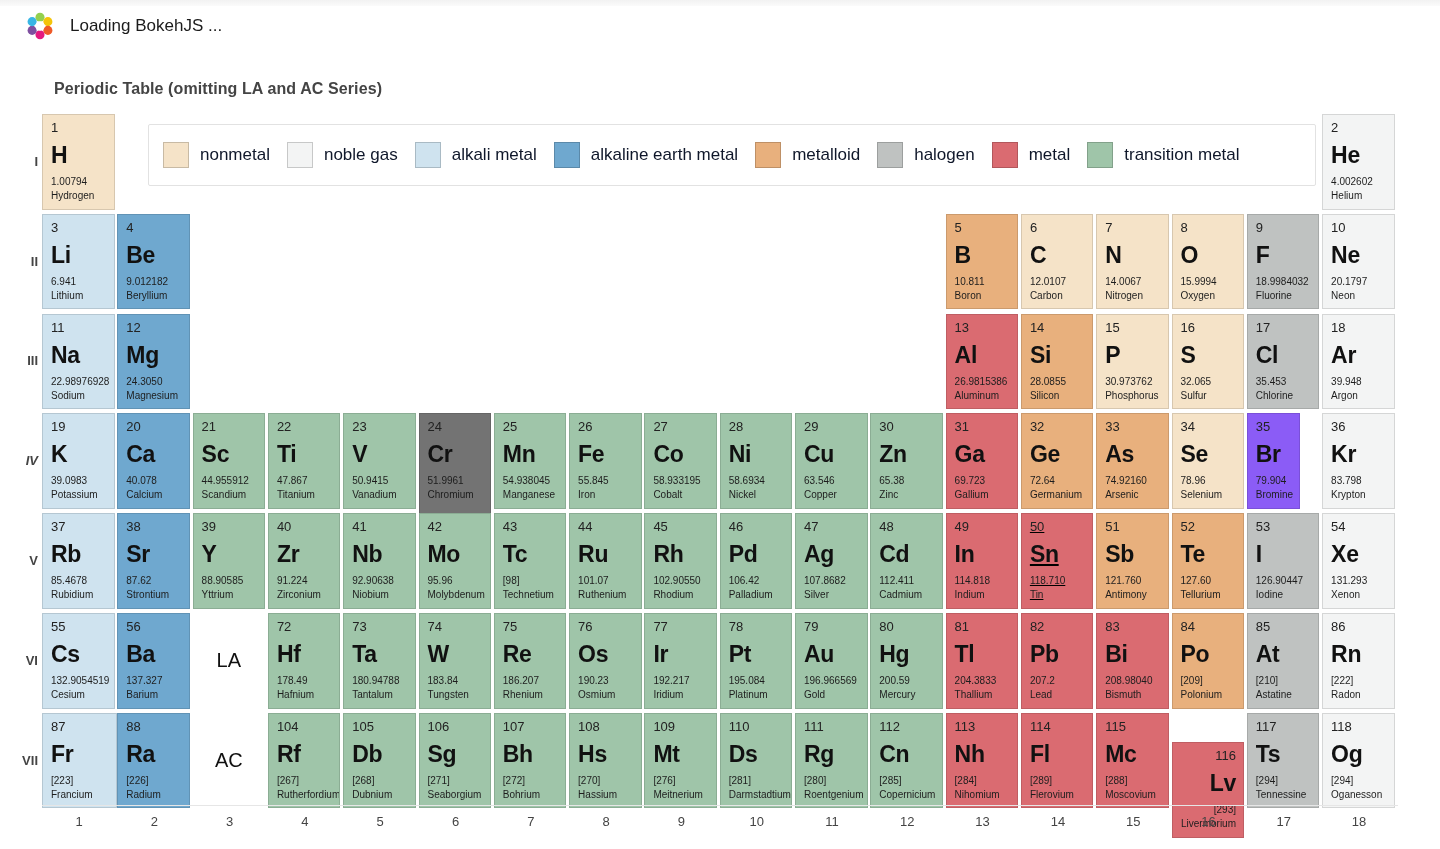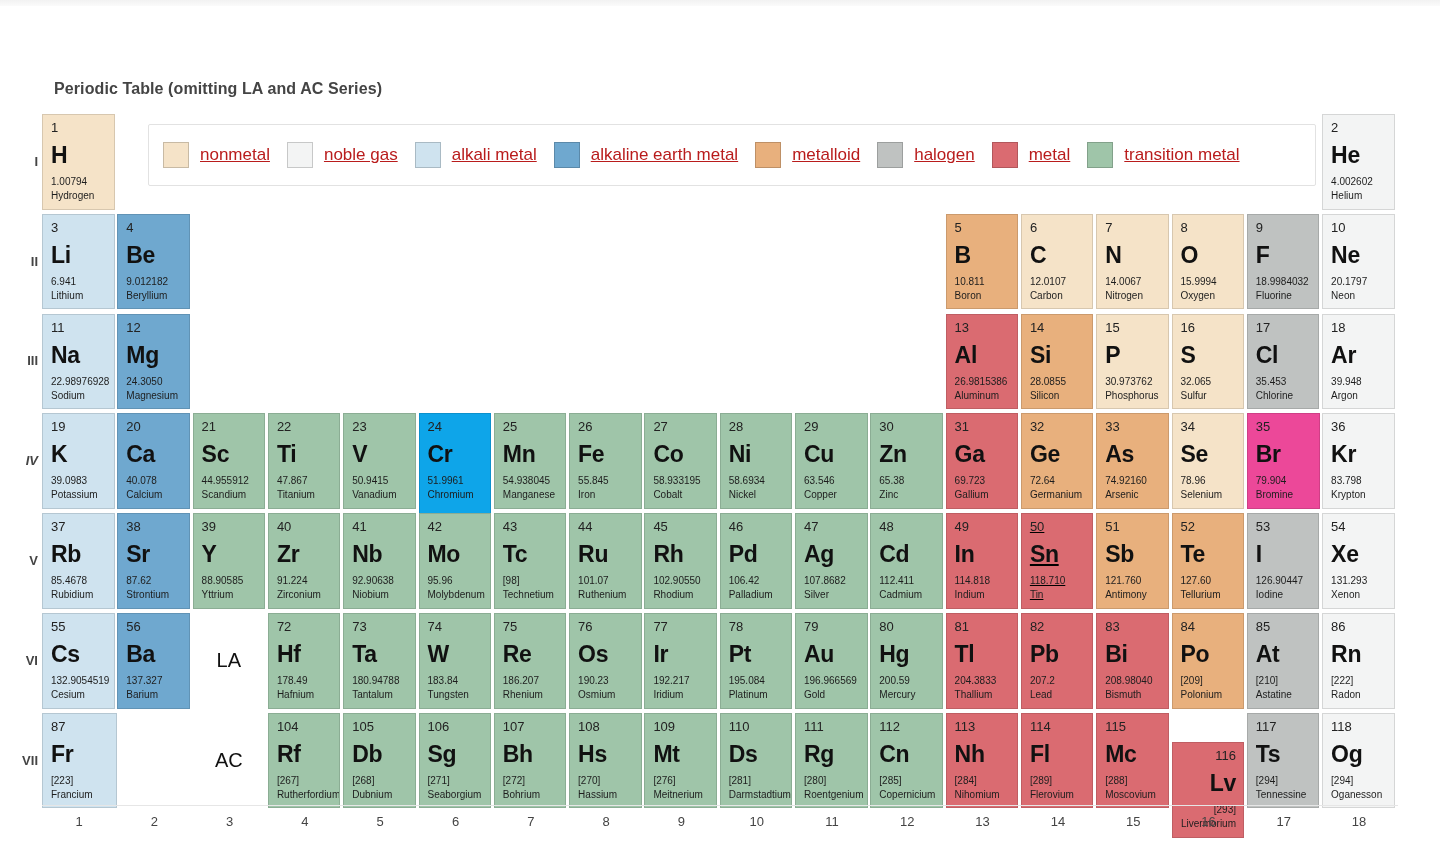--- a/index.html
+++ b/index.html
@@ -148,42 +148,55 @@
   }
   .legend-swatch {
     width: 26px;
     height: 26px;
     box-sizing: border-box;
     border: 1px solid rgba(0,0,0,0.18);
     flex: 0 0 auto;
   }
   .legend-text {
     font-size: 17px;
-    color: #b91c1c;
+    color: #0f172a;
     margin-left: 11px;
     margin-right: 13px;
     white-space: nowrap;
-    text-decoration: underline;
   }
 
   
   .axis-rule {
     position: absolute;
     left: 42px; top: 805px;
     width: 1356px; height: 1px;
     background: #e6e6e6;
   }
 </style>
 </head>
 <body>
 
 <div id="root">
 
   <div class="topbar"></div>
 
+  <div class="loading-row">
+    <span>
+      <svg class="bokeh-logo" viewBox="0 0 32 32" aria-hidden="true">
+        <circle cx="16" cy="6" r="5.2" fill="#93d04f"></circle>
+        <circle cx="25" cy="11" r="5.2" fill="#f4c40a"></circle>
+        <circle cx="25" cy="21" r="5.2" fill="#ef5a28"></circle>
+        <circle cx="16" cy="26" r="5.2" fill="#e4197f"></circle>
+        <circle cx="7" cy="21" r="5.2" fill="#7e4fa0"></circle>
+        <circle cx="7" cy="11" r="5.2" fill="#38b6e5"></circle>
+        <circle cx="16" cy="16" r="5.4" fill="#ffffff"></circle>
+      </svg>
+    </span>
+    <span class="loading-text">Loading BokehJS ...</span>
+  </div>
 
   <div class="plot-title">Periodic Table (omitting LA and AC Series)</div>
 
   <div class="legend" id="legend">
       <div class="legend-item">
         <span class="legend-swatch" style="background: rgb(245, 227, 200);"></span>
         <span class="legend-text">nonmetal</span>
       </div>
       <div class="legend-item">
         <span class="legend-swatch" style="background: rgb(243, 244, 244);"></span>
@@ -347,21 +360,21 @@
         <span class="sym">Ti</span>
         <span class="mass">47.867</span>
         <span class="name">Titanium</span>
       </div>
       <div class="cell" style="left: 343.2px; top: 413.4px; width: 72.5px; height: 95.5px; background: rgb(159, 197, 169);">
         <span class="num">23</span>
         <span class="sym">V</span>
         <span class="mass">50.9415</span>
         <span class="name">Vanadium</span>
       </div>
-      <div class="cell" style="left: 418.5px; top: 413.4px; width: 72.5px; height: 114px; background: #0ea5e9;">
+      <div class="cell" style="left: 418.5px; top: 413.4px; width: 72.5px; height: 114px; background: #737373;">
         <span class="num">24</span>
         <span class="sym">Cr</span>
         <span class="mass">51.9961</span>
         <span class="name">Chromium</span>
       </div>
       <div class="cell" style="left: 493.8px; top: 413.4px; width: 72.5px; height: 95.5px; background: rgb(159, 197, 169);">
         <span class="num">25</span>
         <span class="sym">Mn</span>
         <span class="mass">54.938045</span>
         <span class="name">Manganese</span>
@@ -413,21 +426,21 @@
         <span class="sym">As</span>
         <span class="mass">74.92160</span>
         <span class="name">Arsenic</span>
       </div>
       <div class="cell" style="left: 1171.5px; top: 413.4px; width: 72.5px; height: 95.5px; background: rgb(245, 227, 200);">
         <span class="num">34</span>
         <span class="sym">Se</span>
         <span class="mass">78.96</span>
         <span class="name">Selenium</span>
       </div>
-      <div class="cell" style="left: 1246.8px; top: 413.4px; width: 73px; height: 95.5px; background: #ec4899;">
+      <div class="cell" style="left: 1246.8px; top: 413.4px; width: 53px; height: 95.5px; background: #8b5cf6;">
         <span class="num">35</span>
         <span class="sym">Br</span>
         <span class="mass">79.904</span>
         <span class="name">Bromine</span>
       </div>
       <div class="cell" style="left: 1322.1px; top: 413.4px; width: 72.5px; height: 95.5px; background: rgb(243, 244, 244);">
         <span class="num">36</span>
         <span class="sym">Kr</span>
         <span class="mass">83.798</span>
         <span class="name">Krypton</span>
@@ -640,20 +653,26 @@
         <span class="num">86</span>
         <span class="sym">Rn</span>
         <span class="mass">[222]</span>
         <span class="name">Radon</span>
       </div>
       <div class="cell" style="left: 42px; top: 712.8px; width: 75px; height: 95.5px; background: rgb(207, 227, 239);">
         <span class="num">87</span>
         <span class="sym">Fr</span>
         <span class="mass">[223]</span>
         <span class="name">Francium</span>
+      </div>
+      <div class="cell" style="left: 117.3px; top: 712.8px; width: 72.5px; height: 95.5px; background: rgb(111, 168, 207);">
+        <span class="num">88</span>
+        <span class="sym">Ra</span>
+        <span class="mass">[226]</span>
+        <span class="name">Radium</span>
       </div>
       <div class="cell" style="left: 267.9px; top: 712.8px; width: 72.5px; height: 95.5px; background: rgb(159, 197, 169);">
         <span class="num">104</span>
         <span class="sym">Rf</span>
         <span class="mass">[267]</span>
         <span class="name">Rutherfordium</span>
       </div>
       <div class="cell" style="left: 343.2px; top: 712.8px; width: 72.5px; height: 95.5px; background: rgb(159, 197, 169);">
         <span class="num">105</span>
         <span class="sym">Db</span>

